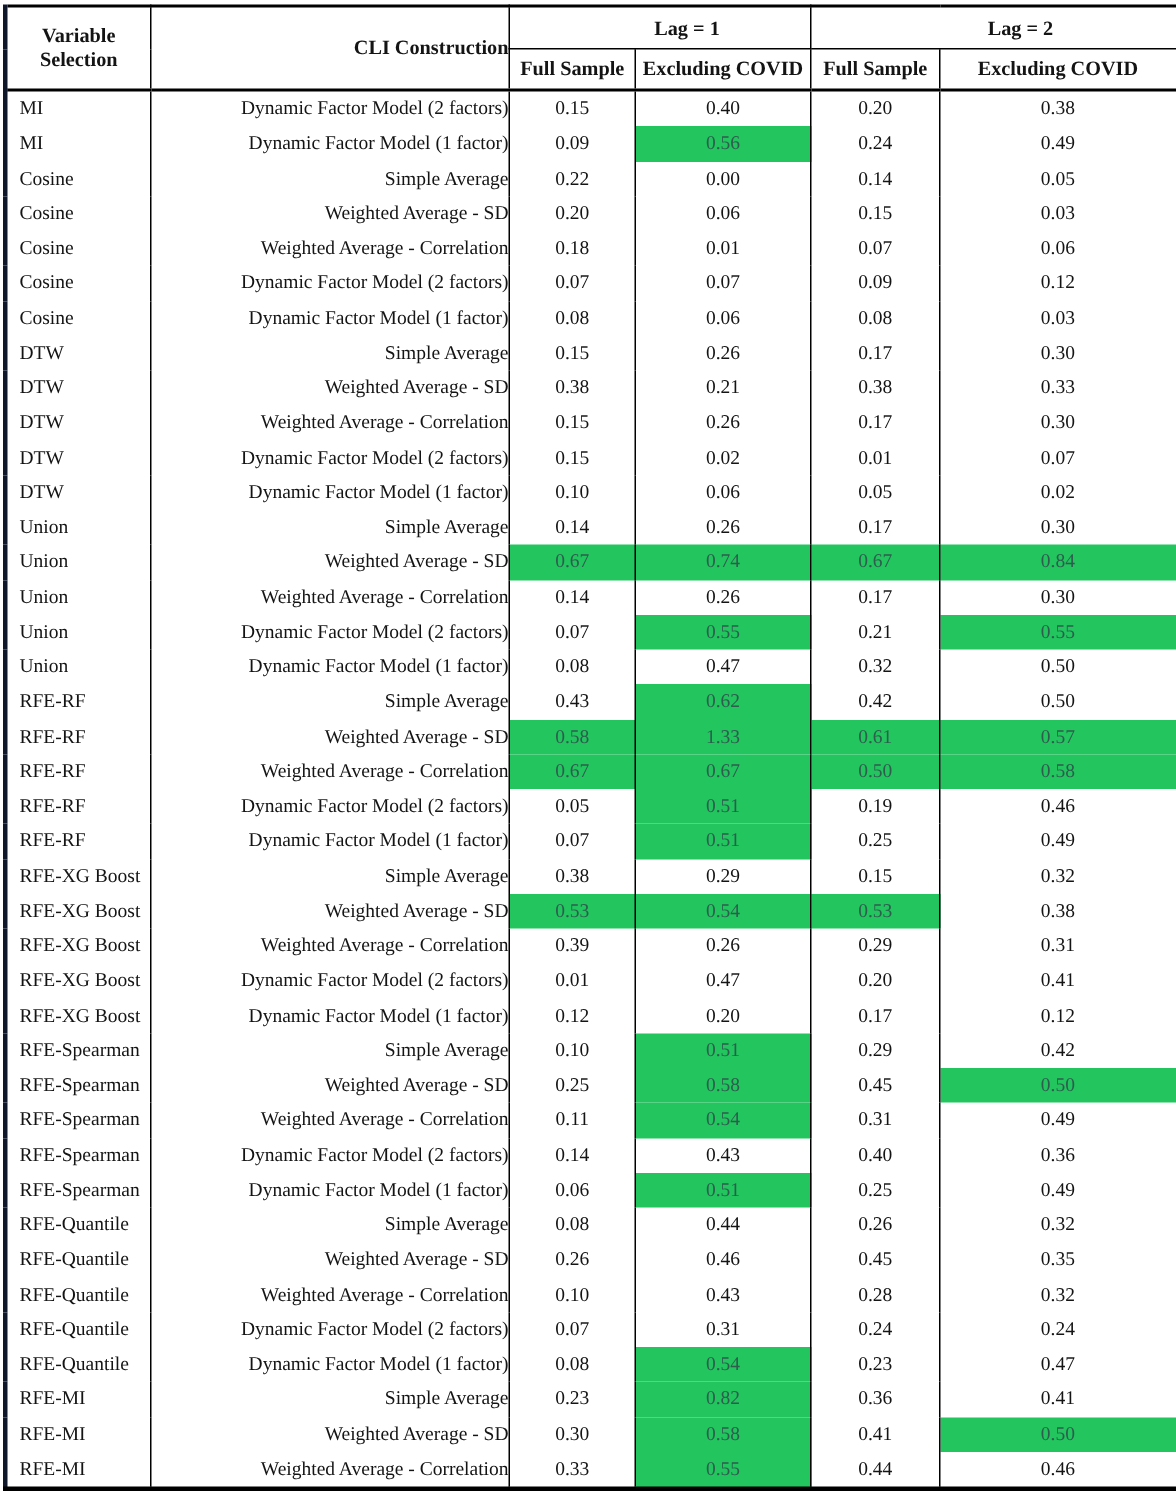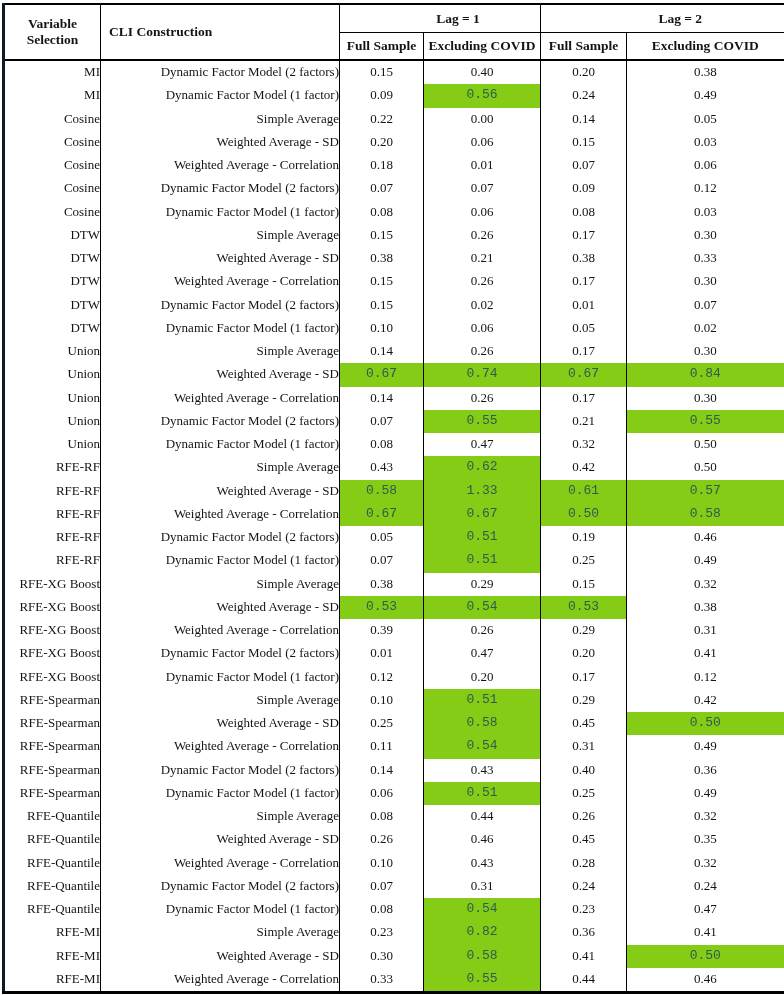--- a/index.html
+++ b/index.html
@@ -47,30 +47,29 @@
   thead th {
     font-weight: bold;
     text-align: center;
     font-size: 13.5px;
   }
   thead tr.h1 th { height: 27px; }
   thead tr.h2 th { height: 26px; }
   thead tr.h2 th { border-bottom: 2px solid #000; }
   th.span-rows { border-bottom: 2px solid #000; }
   th.lag-group { border-bottom: 1px solid #000; padding-left: 36px; }
-  th.cli-head { text-align: left; padding-left: 8px; }
+  th.cli-head { text-align: right; padding-left: 8px; }
 
   tbody td { height: 23.25px; }
-  td.var-cell { text-align: right; padding-left: 8px; }
+  td.var-cell { text-align: left; padding-left: 8px; }
   td.cli-cell { text-align: right; padding-left: 8px; }
   td.num-cell { text-align: center; }
   td.shaded {
-    background: #84cc16;
+    background: #22c55e;
     color: #2e5d4e;
-    font-family: Liberation Mono, monospace;
   }
 </style>
 </head>
 <body>
 
 <div class="page">
   <table class="results">
     <colgroup>
       <col class="c-var">
         <col class="c-cli">

